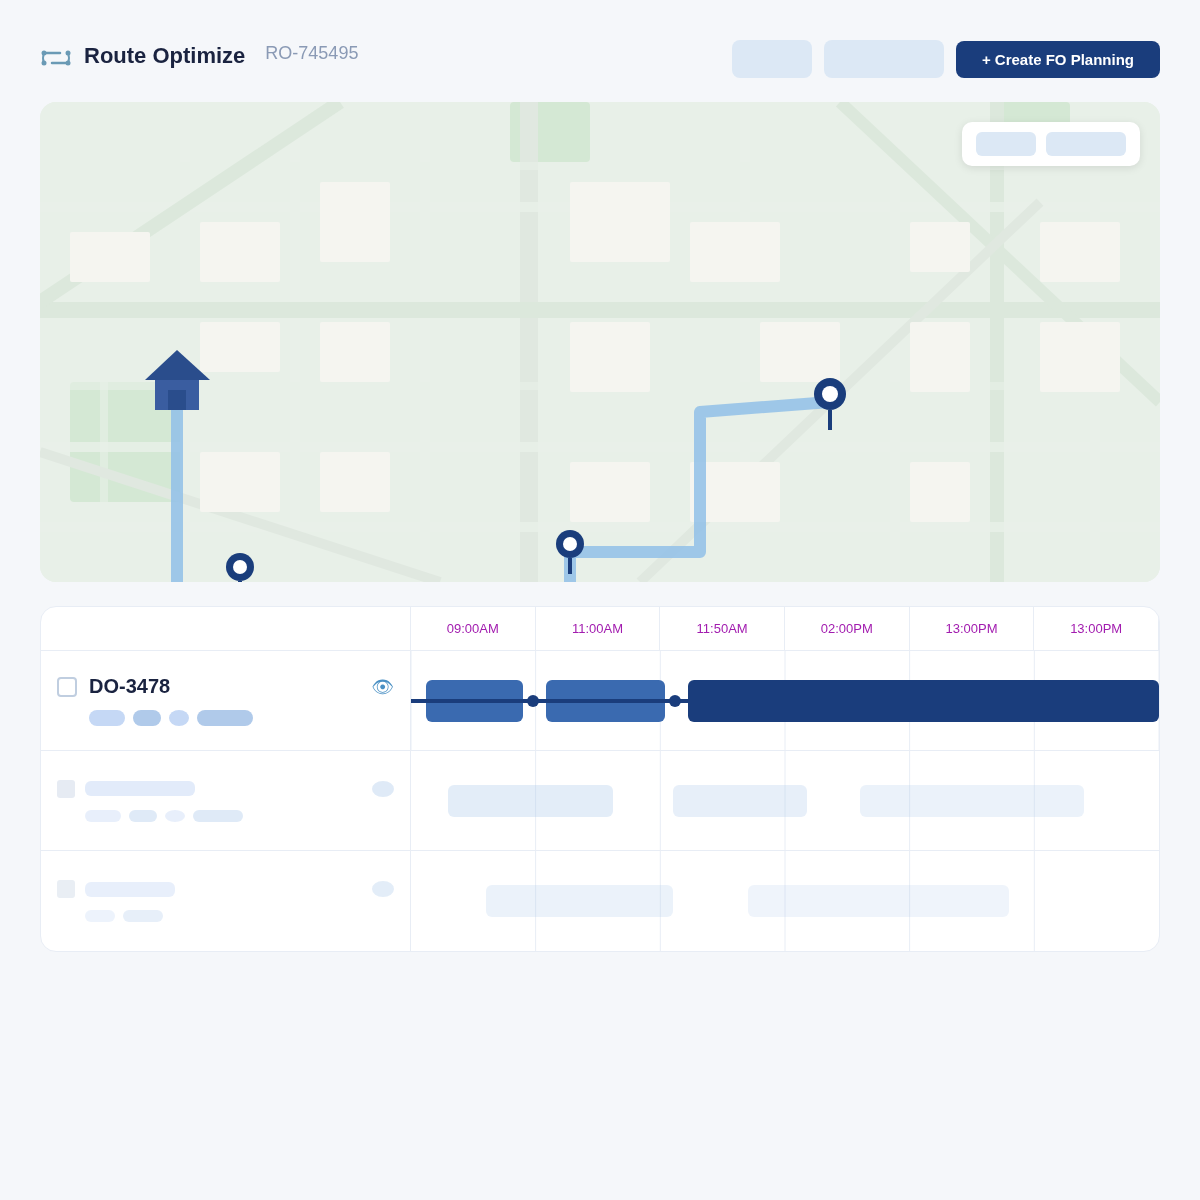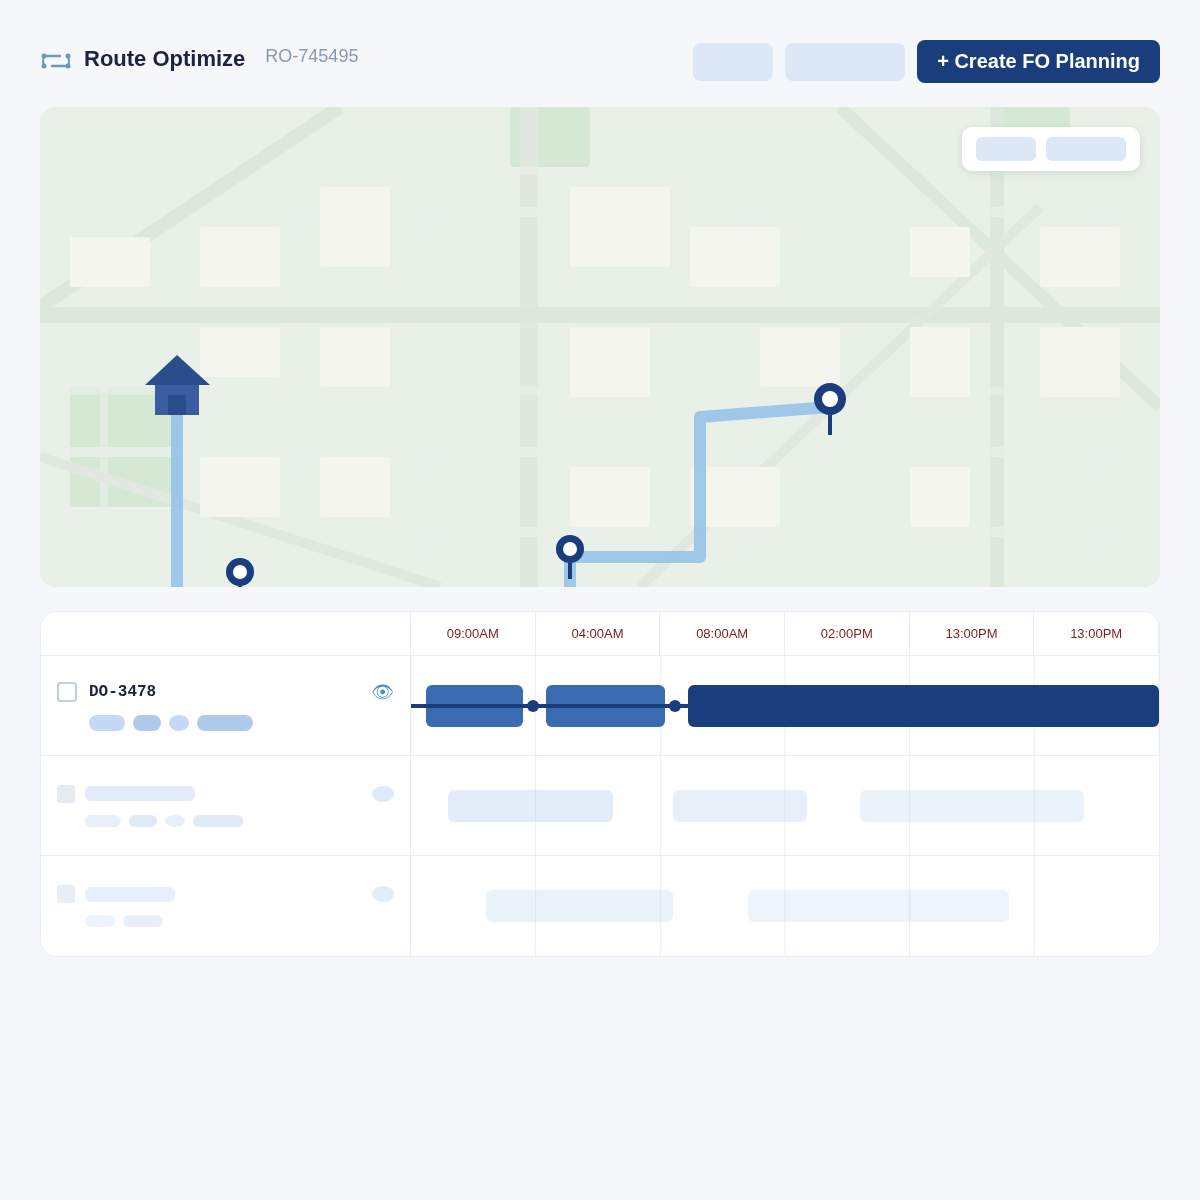--- a/index.html
+++ b/index.html
@@ -49,22 +49,22 @@
       border-radius: 8px;
       height: 38px;
     }
     .btn-placeholder-1 { width: 80px; }
     .btn-placeholder-2 { width: 120px; }
     .btn-primary {
       background: #1a3d7c;
       color: white;
       border: none;
       border-radius: 8px;
-      padding: 10px 20px;
-      font-size: 20px;
+      padding: 10px 26px;
+      font-size: 15px;
       font-weight: 600;
       cursor: pointer;
       display: flex;
       align-items: flex-end;
       gap: 6px;
       white-space: nowrap;
     }
 
     
     .map-container {
@@ -116,21 +116,21 @@
       display: grid;
       grid-template-columns: 370px repeat(6, 1fr);
       border-bottom: 1px solid #e8edf5;
     }
     .timeline-header-empty {
       border-right: 1px solid #e8edf5;
     }
     .timeline-hour {
       padding: 14px 8px;
       font-size: 13px;
-      color: #7f1d1d;
+      color: #a21caf;
       font-weight: 500;
       text-align: center;
       border-right: 1px solid #e8edf5;
     }
 
     
     .card-cell {
       padding: 16px;
       border-right: 1px solid #e8edf5;
       height: 100%;
@@ -147,25 +147,24 @@
       margin-bottom: 12px;
     }
     .card-checkbox {
       width: 20px;
       height: 20px;
       border: 2px solid #c0cee0;
       border-radius: 4px;
       flex-shrink: 0;
     }
     .card-title {
-      font-size: 16px;
+      font-size: 20px;
       font-weight: 700;
       color: #1a2340;
       flex: 1;
-      font-family: Liberation Mono, monospace;
     }
     .card-eye {
       color: #4a90c4;
       font-size: 18px;
     }
     .card-tags {
       display: flex;
       gap: 8px;
       padding-left: 32px;
     }
@@ -280,22 +279,22 @@
     <div class="map-ctrl-pill map-ctrl-pill-1"></div>
     <div class="map-ctrl-pill map-ctrl-pill-2"></div>
   </div>
 </div>
 
 <div class="bottom-panel">
 
   <div class="timeline-header">
     <div class="timeline-header-empty"></div>
     <div class="timeline-hour">09:00AM</div>
-    <div class="timeline-hour">04:00AM</div>
-    <div class="timeline-hour">08:00AM</div>
+    <div class="timeline-hour">11:00AM</div>
+    <div class="timeline-hour">11:50AM</div>
     <div class="timeline-hour">02:00PM</div>
     <div class="timeline-hour">13:00PM</div>
     <div class="timeline-hour">13:00PM</div>
   </div>
 
   <div style="display:grid; grid-template-columns: 370px 1fr; border-bottom: 1px solid #e8edf5; min-height: 100px;">
 
     <div class="card-cell" style="border-right: 1px solid #e8edf5;">
       <div class="card">
         <div class="card-top">

